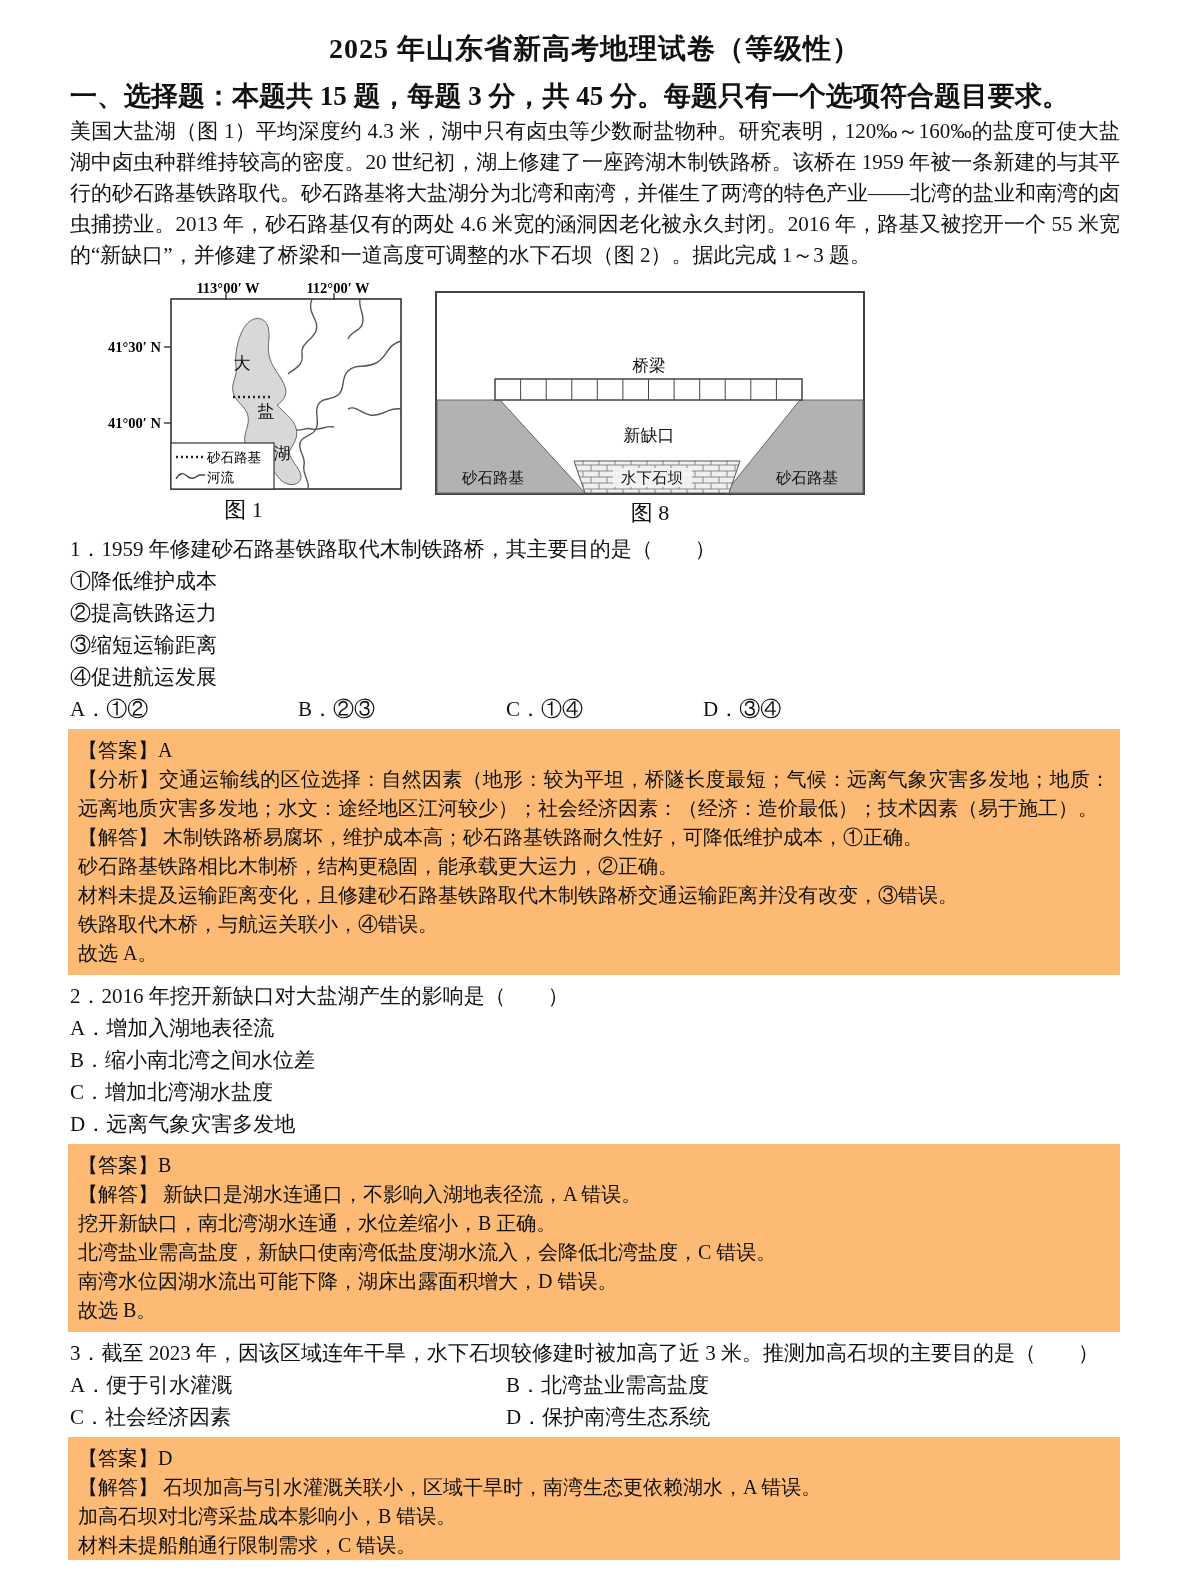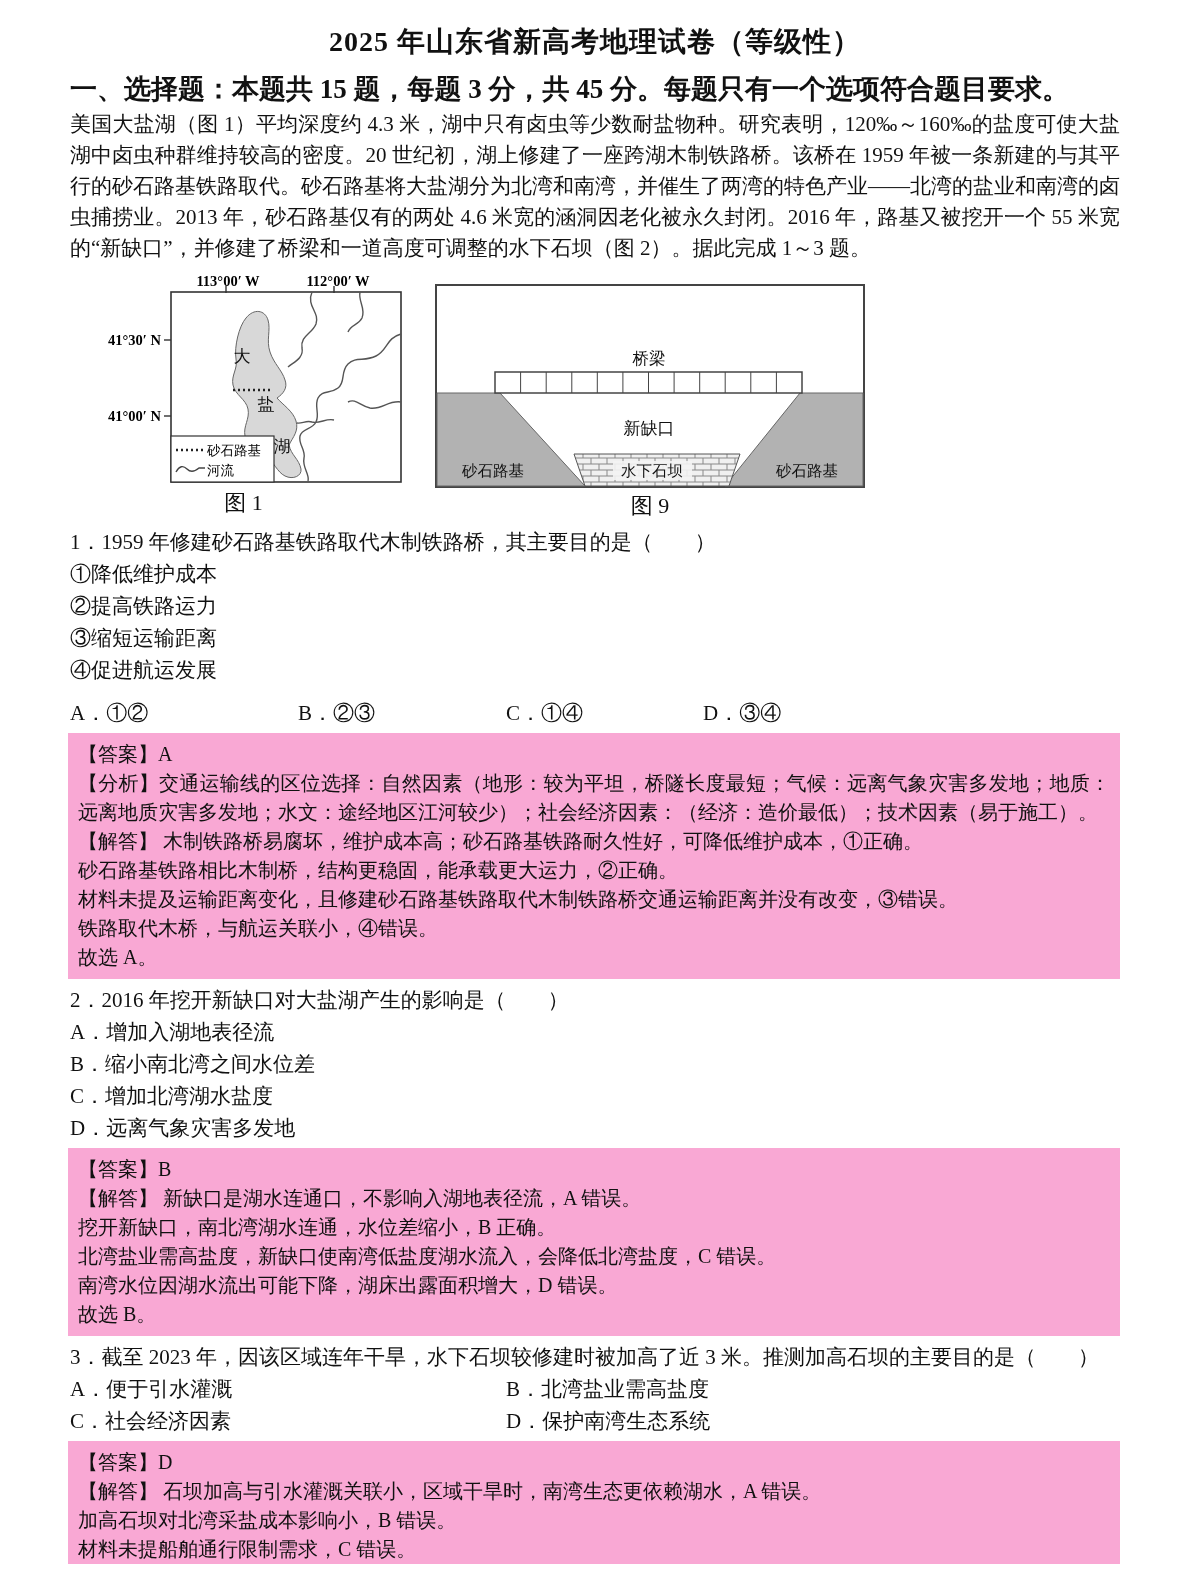--- a/index.html
+++ b/index.html
@@ -3,39 +3,39 @@
 <meta charset="utf-8">
 <style>
   html,body{margin:0;padding:0;}
   body{
     width:1190px;height:1592px;overflow:hidden;background:#ffffff;
     font-family:"Liberation Serif","DejaVu Serif",serif;color:#111;
   }
   .content{margin:0 70px;width:1050px;}
   .doc-title{
     text-align:center;font-size:28px;font-weight:bold;
-    padding-top:24px;letter-spacing:1px;line-height:36px;
+    padding-top:31px;letter-spacing:1px;line-height:36px;
   }
   .section-header{
     font-size:27px;font-weight:bold;margin-top:14px;line-height:30px;
   }
   .intro{
     font-size:21px;line-height:31px;text-align:justify;margin-top:5px;
   }
   .figures{display:flex;align-items:flex-start;margin-top:10px;margin-left:6px;gap:24px;}
   .fig{display:flex;flex-direction:column;align-items:center;}
   .fig2wrap{margin-top:10px;}
   .fig-caption{font-size:22px;margin-top:2px;text-align:center;font-family:Liberation Serif, serif;}
   svg text{font-family:"Liberation Serif","DejaVu Serif",serif;}
   .question{font-size:21px;line-height:32px;margin-top:5px;}
   .q-stem{margin-top:5px;}
-  .q1-options{display:grid;grid-template-columns:228px 208px 197px auto;margin-top:11px;}
+  .q1-options{display:grid;grid-template-columns:228px 208px 197px auto;}
   .q3-options{display:grid;grid-template-columns:436px auto;}
   .ans{
-    background:#f9a8d4;margin:4px 0 4px -2px;padding:7px 10px;
+    background:#fdba74;margin:4px 0 4px -2px;padding:7px 10px;
     width:1032px;font-size:20px;line-height:29px;text-align:justify;
   }
   .ans.last{padding-bottom:0;}
   .ans-line{min-height:29px;}
 </style>
 </head>
 <body>
 
 <div class="content">
 
@@ -116,21 +116,21 @@
           <line x1="341.4" y1="88" x2="341.4" y2="109"></line>
         </g>
 
         <text x="214" y="80" font-size="16.5" text-anchor="middle" fill="#111">桥梁</text>
         <text x="214" y="150" font-size="17" text-anchor="middle" fill="#111">新缺口</text>
         <rect x="178" y="177" width="79" height="19" fill="#f3f3f3" opacity="0.9"></rect>
         <text x="217" y="192" font-size="15.5" text-anchor="middle" fill="#111">水下石坝</text>
         <text x="58" y="192" font-size="15.5" text-anchor="middle" fill="#111">砂石路基</text>
         <text x="372" y="192" font-size="15.5" text-anchor="middle" fill="#111">砂石路基</text>
       </svg>
-      <div class="fig-caption">图 9</div>
+      <div class="fig-caption">图 8</div>
     </div>
   </div>
 
   <div class="question">
     <div class="q-stem">1．1959 年修建砂石路基铁路取代木制铁路桥，其主要目的是（　　）</div>
     <div>①降低维护成本</div>
     <div>②提高铁路运力</div>
     <div>③缩短运输距离</div>
     <div>④促进航运发展</div>
     <div class="q1-options">

